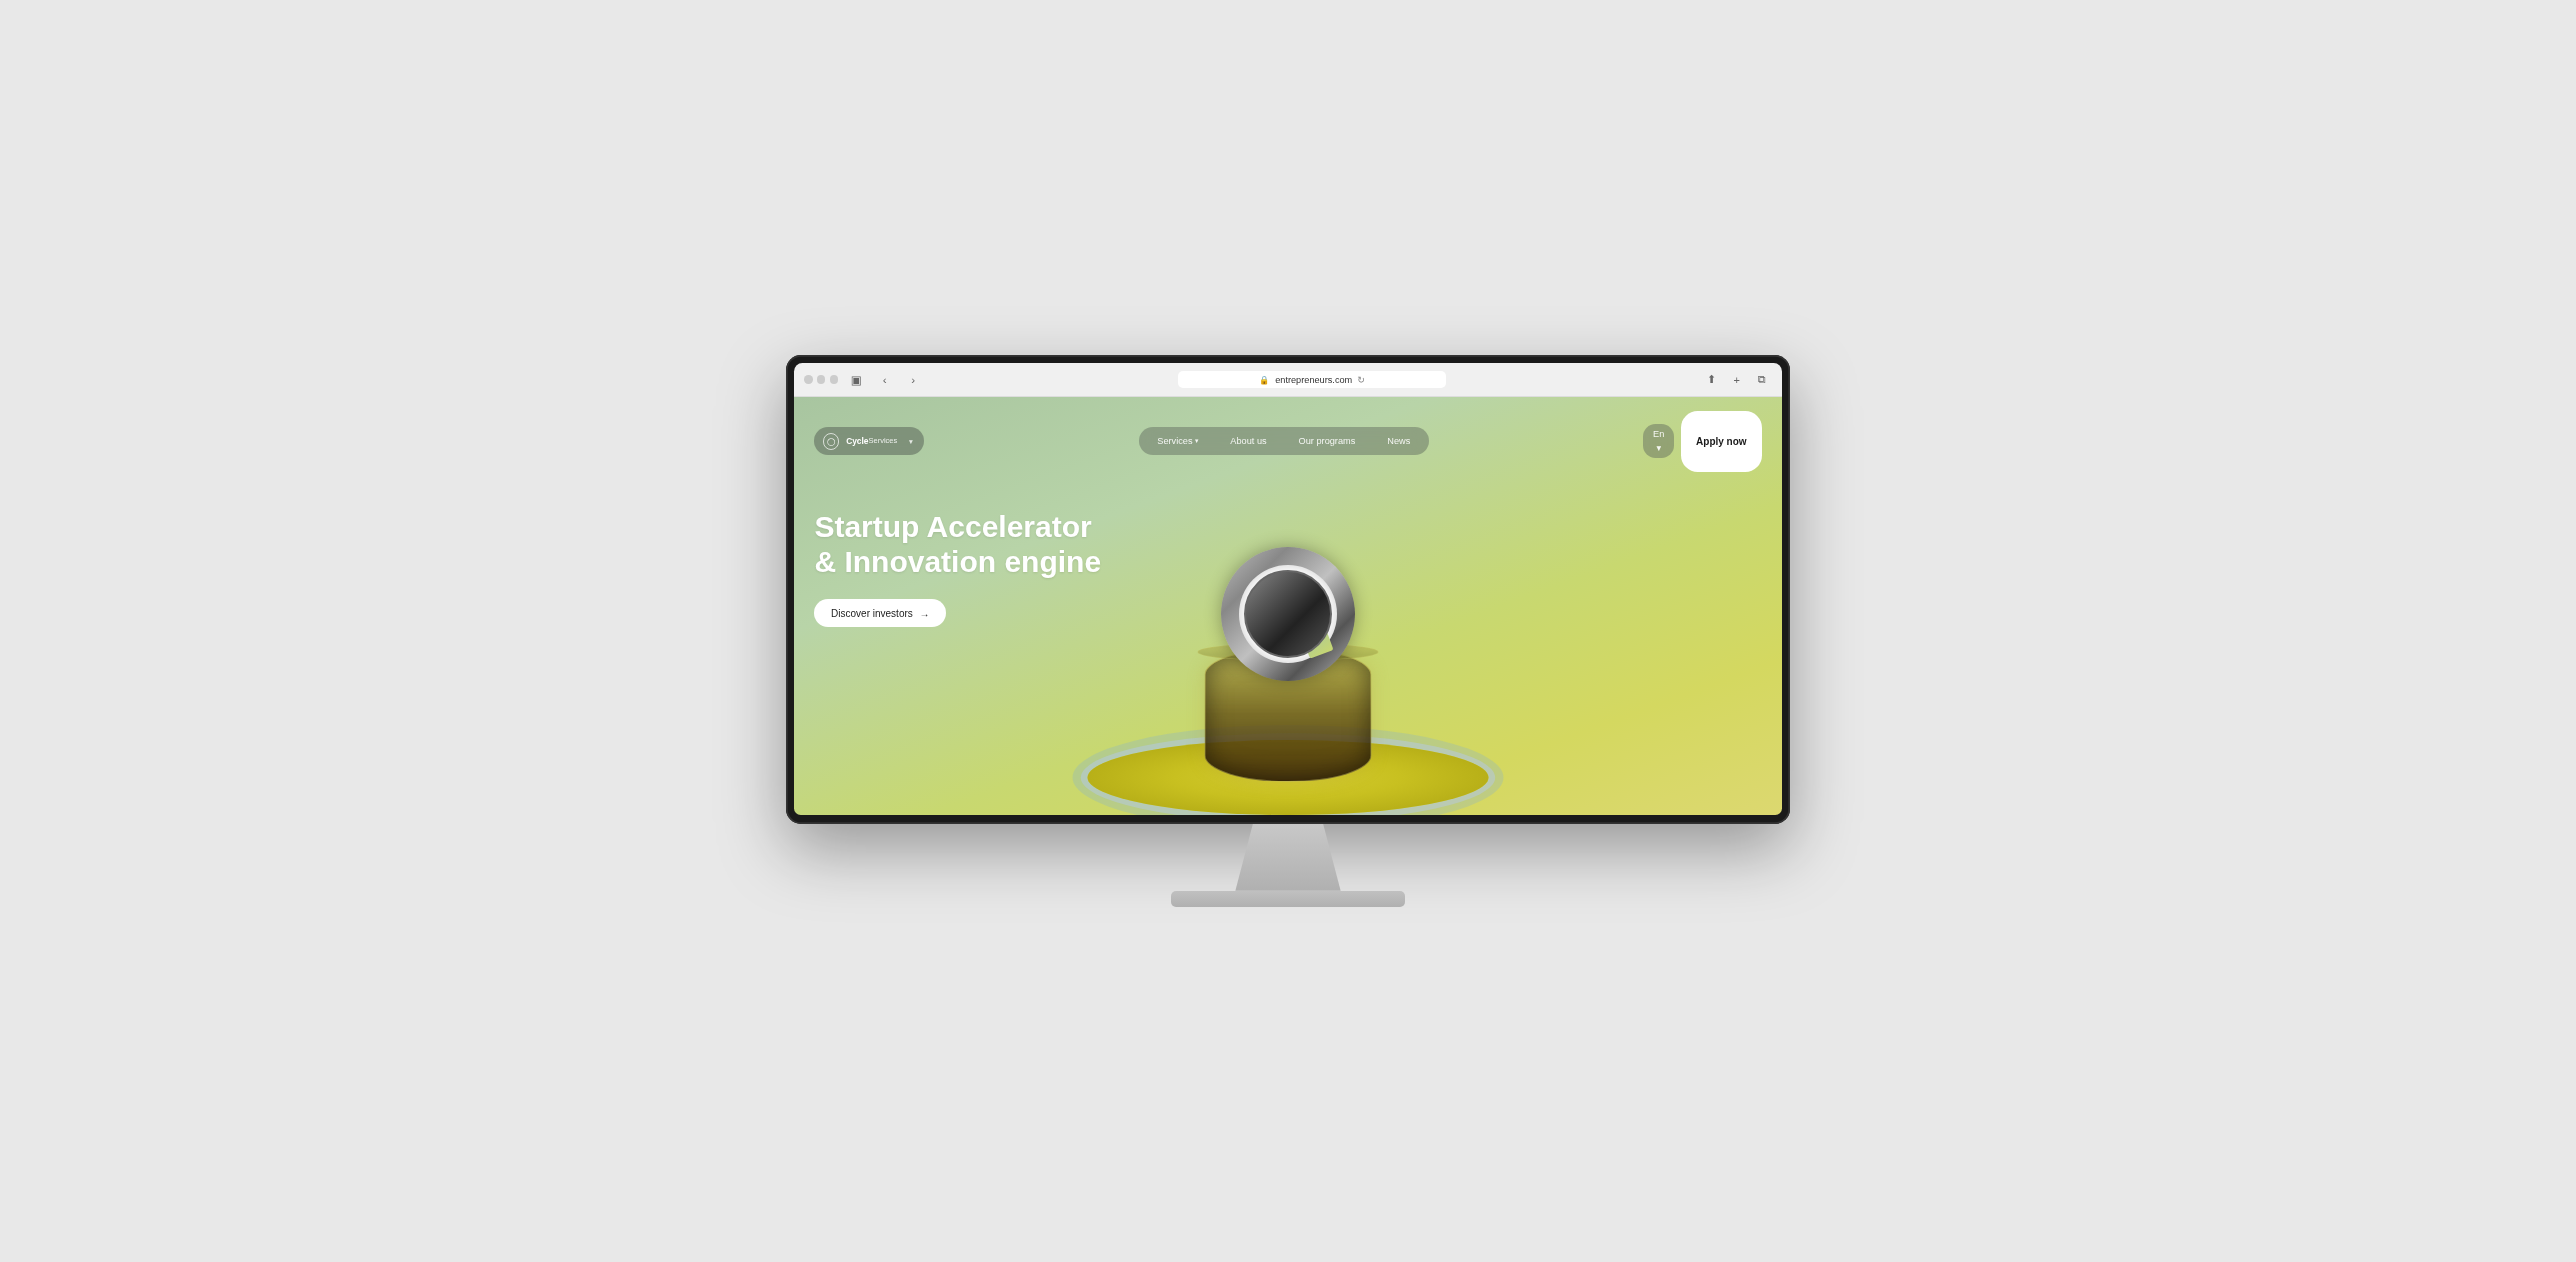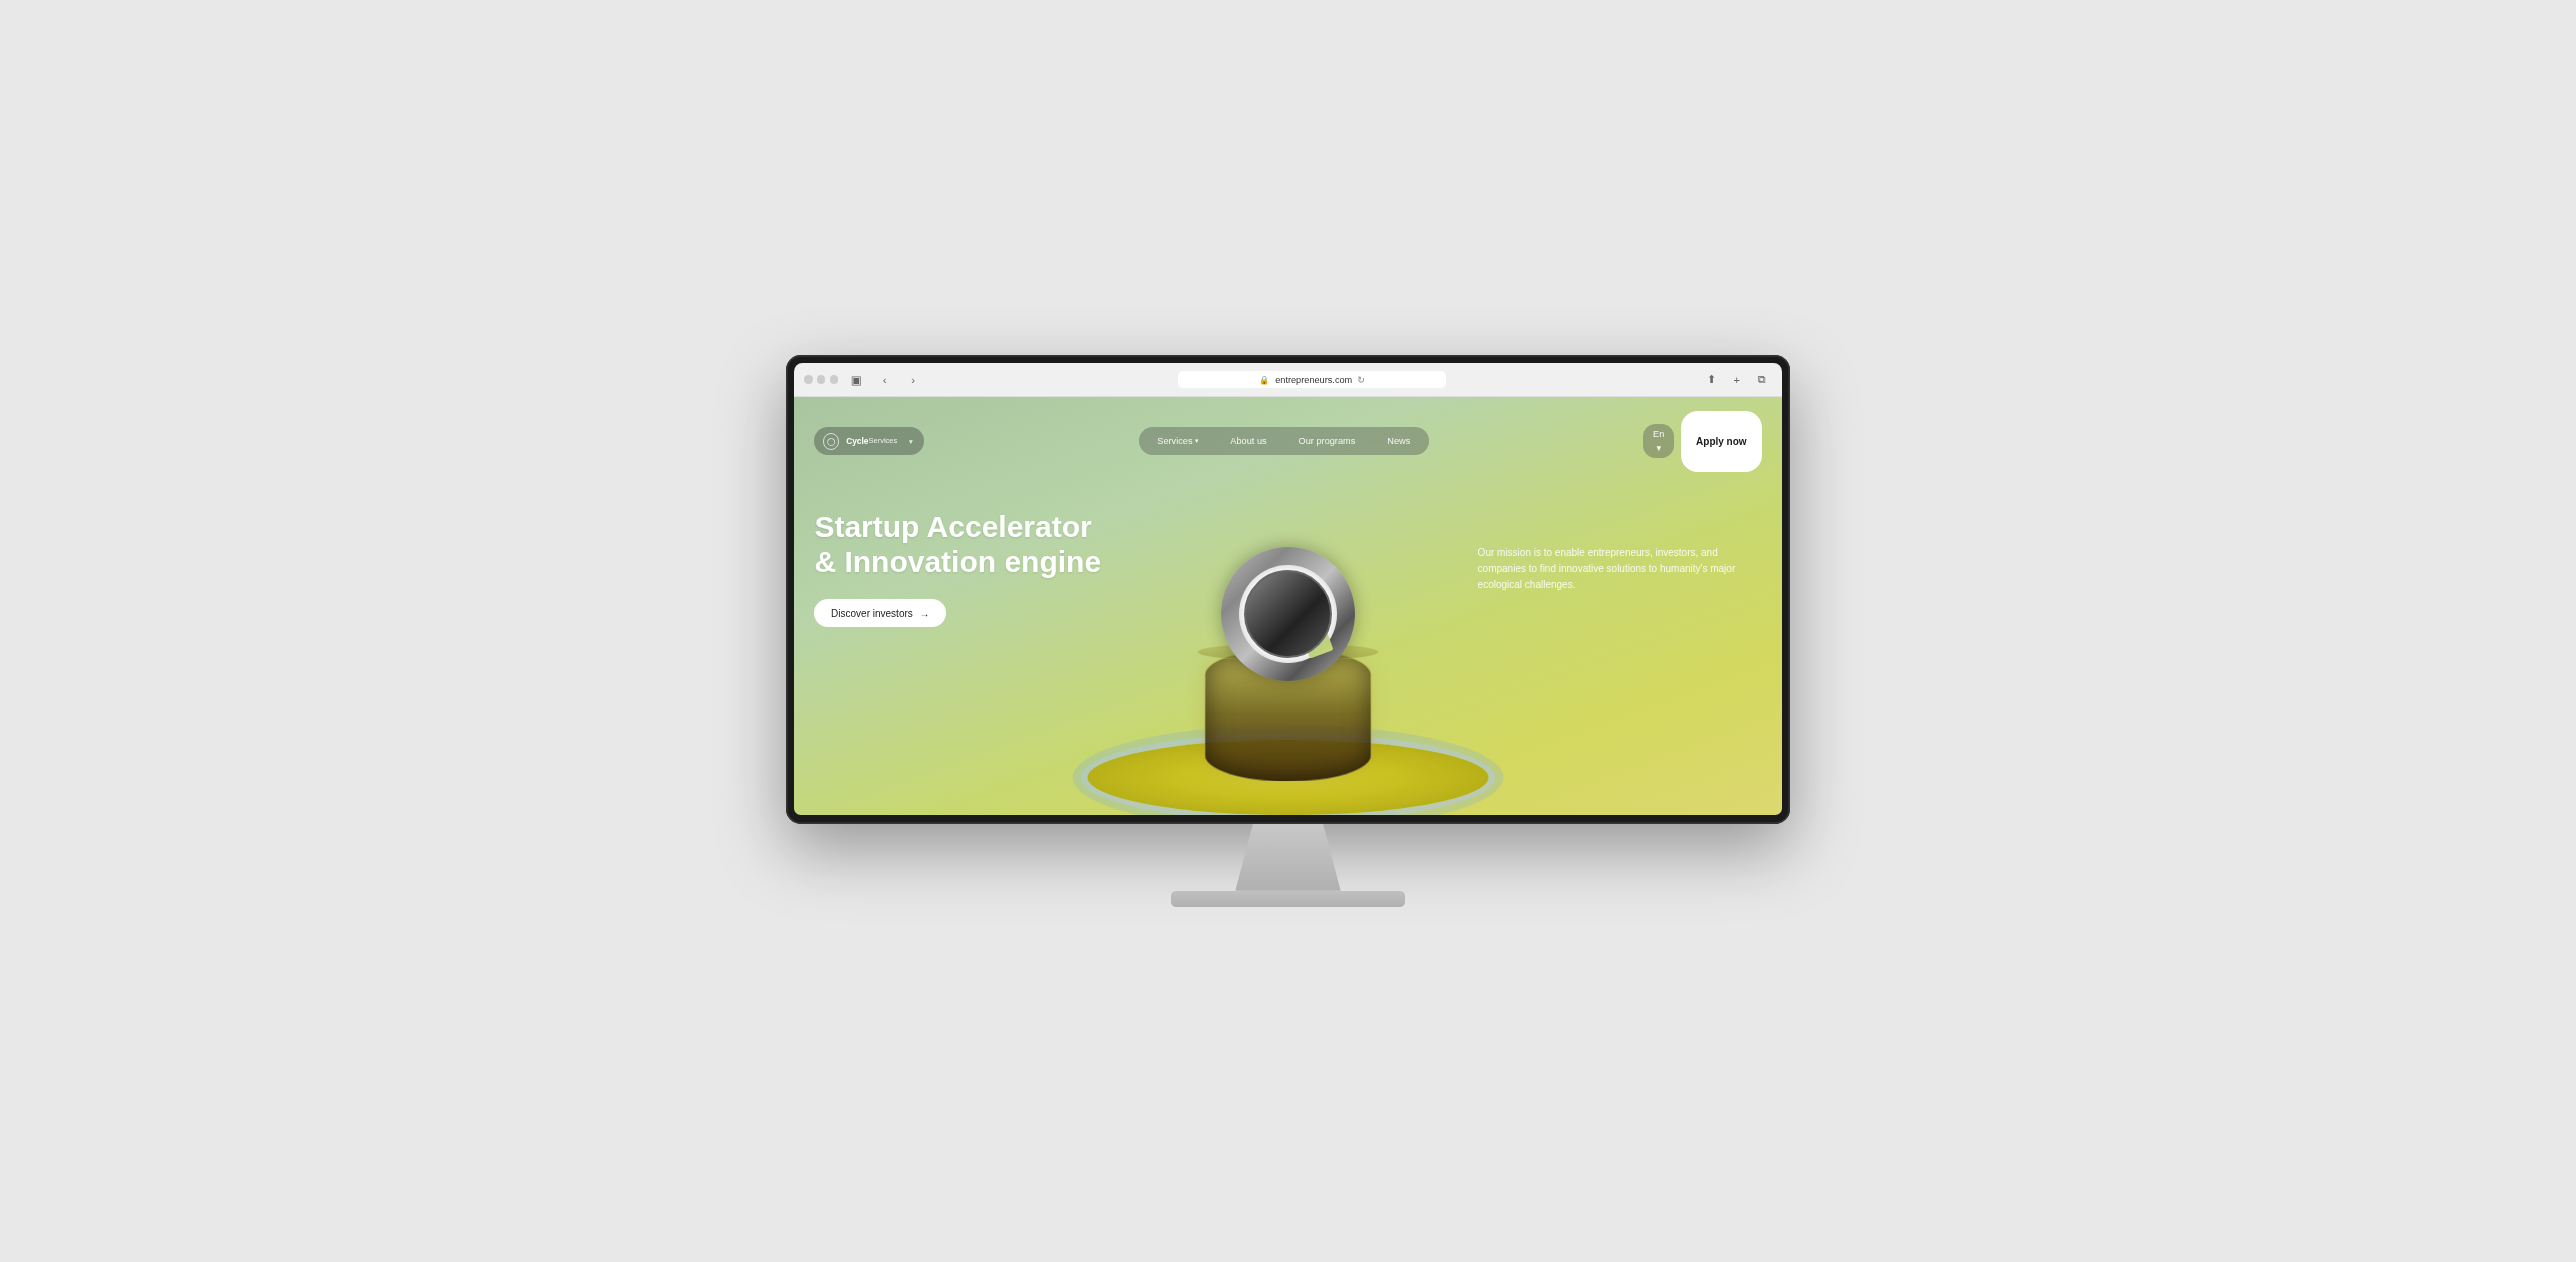--- a/index.html
+++ b/index.html
@@ -476,23 +476,20 @@
           <h1 class="hero-title">
             <span>Startup Accelerator</span><br>
             <span>&amp; Innovation engine</span>
           </h1>
           <button class="discover-btn">
             <span>Discover investors</span>
             <span>→</span>
           </button>
         </div>
 
-        <div class="hero-right">
-          <p class="hero-description">Our mission is to enable entrepreneurs, investors, and companies to find innovative solutions to  humanity's major ecological challenges.</p>
-        </div>
       </div>
 
       <div class="hero-visual">
 
         <div class="disc-outer"></div>
 
         <div class="cylinder"></div>
 
         <div class="ring-container">
           <div class="ring-outer">

